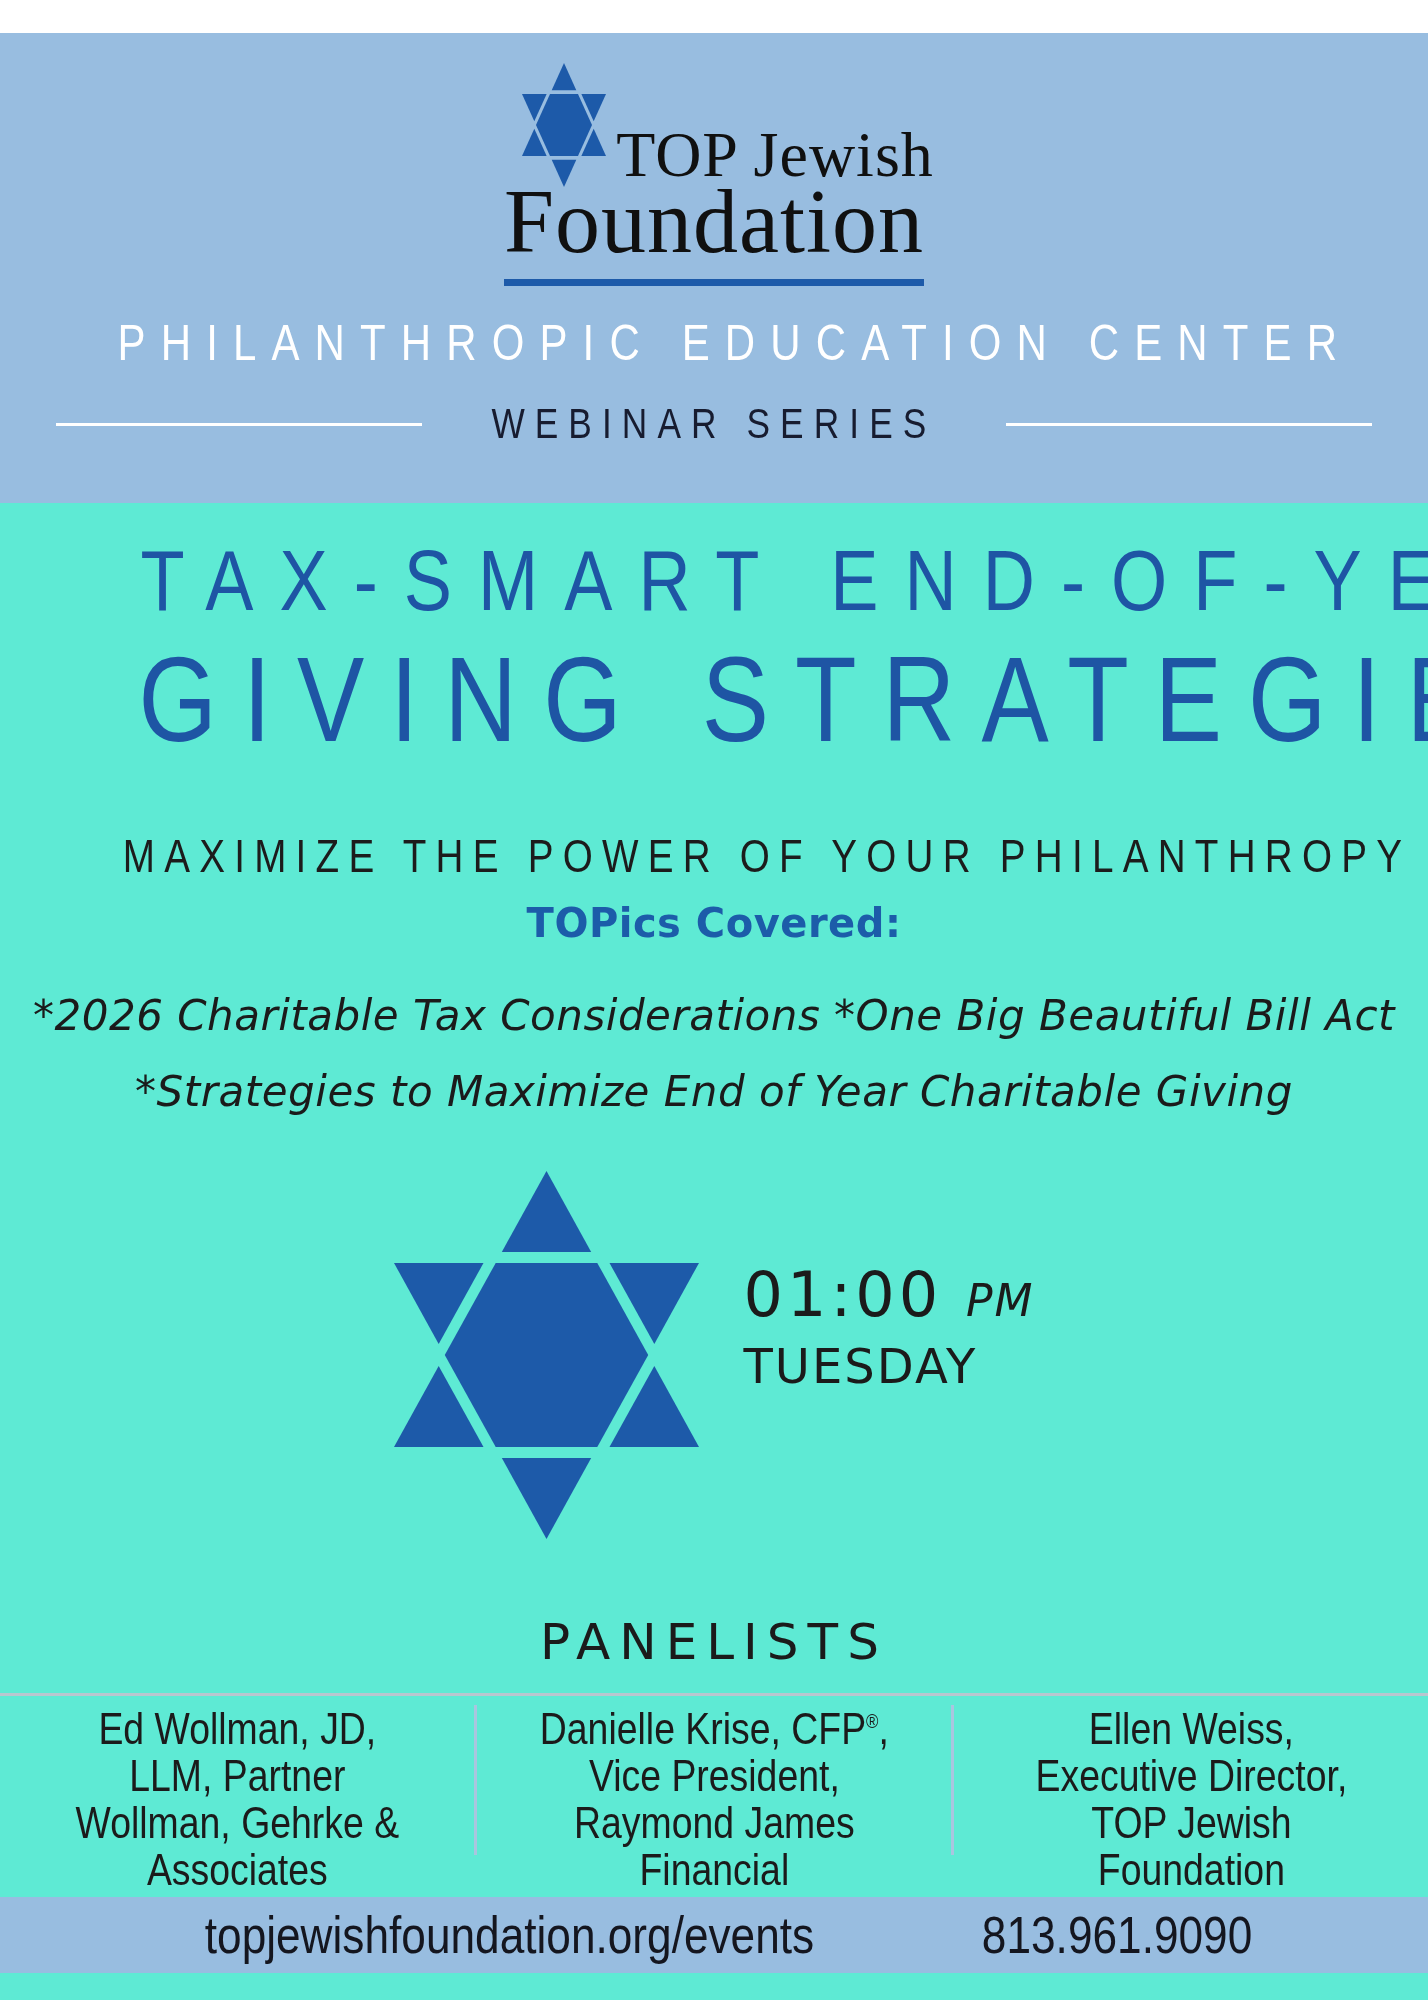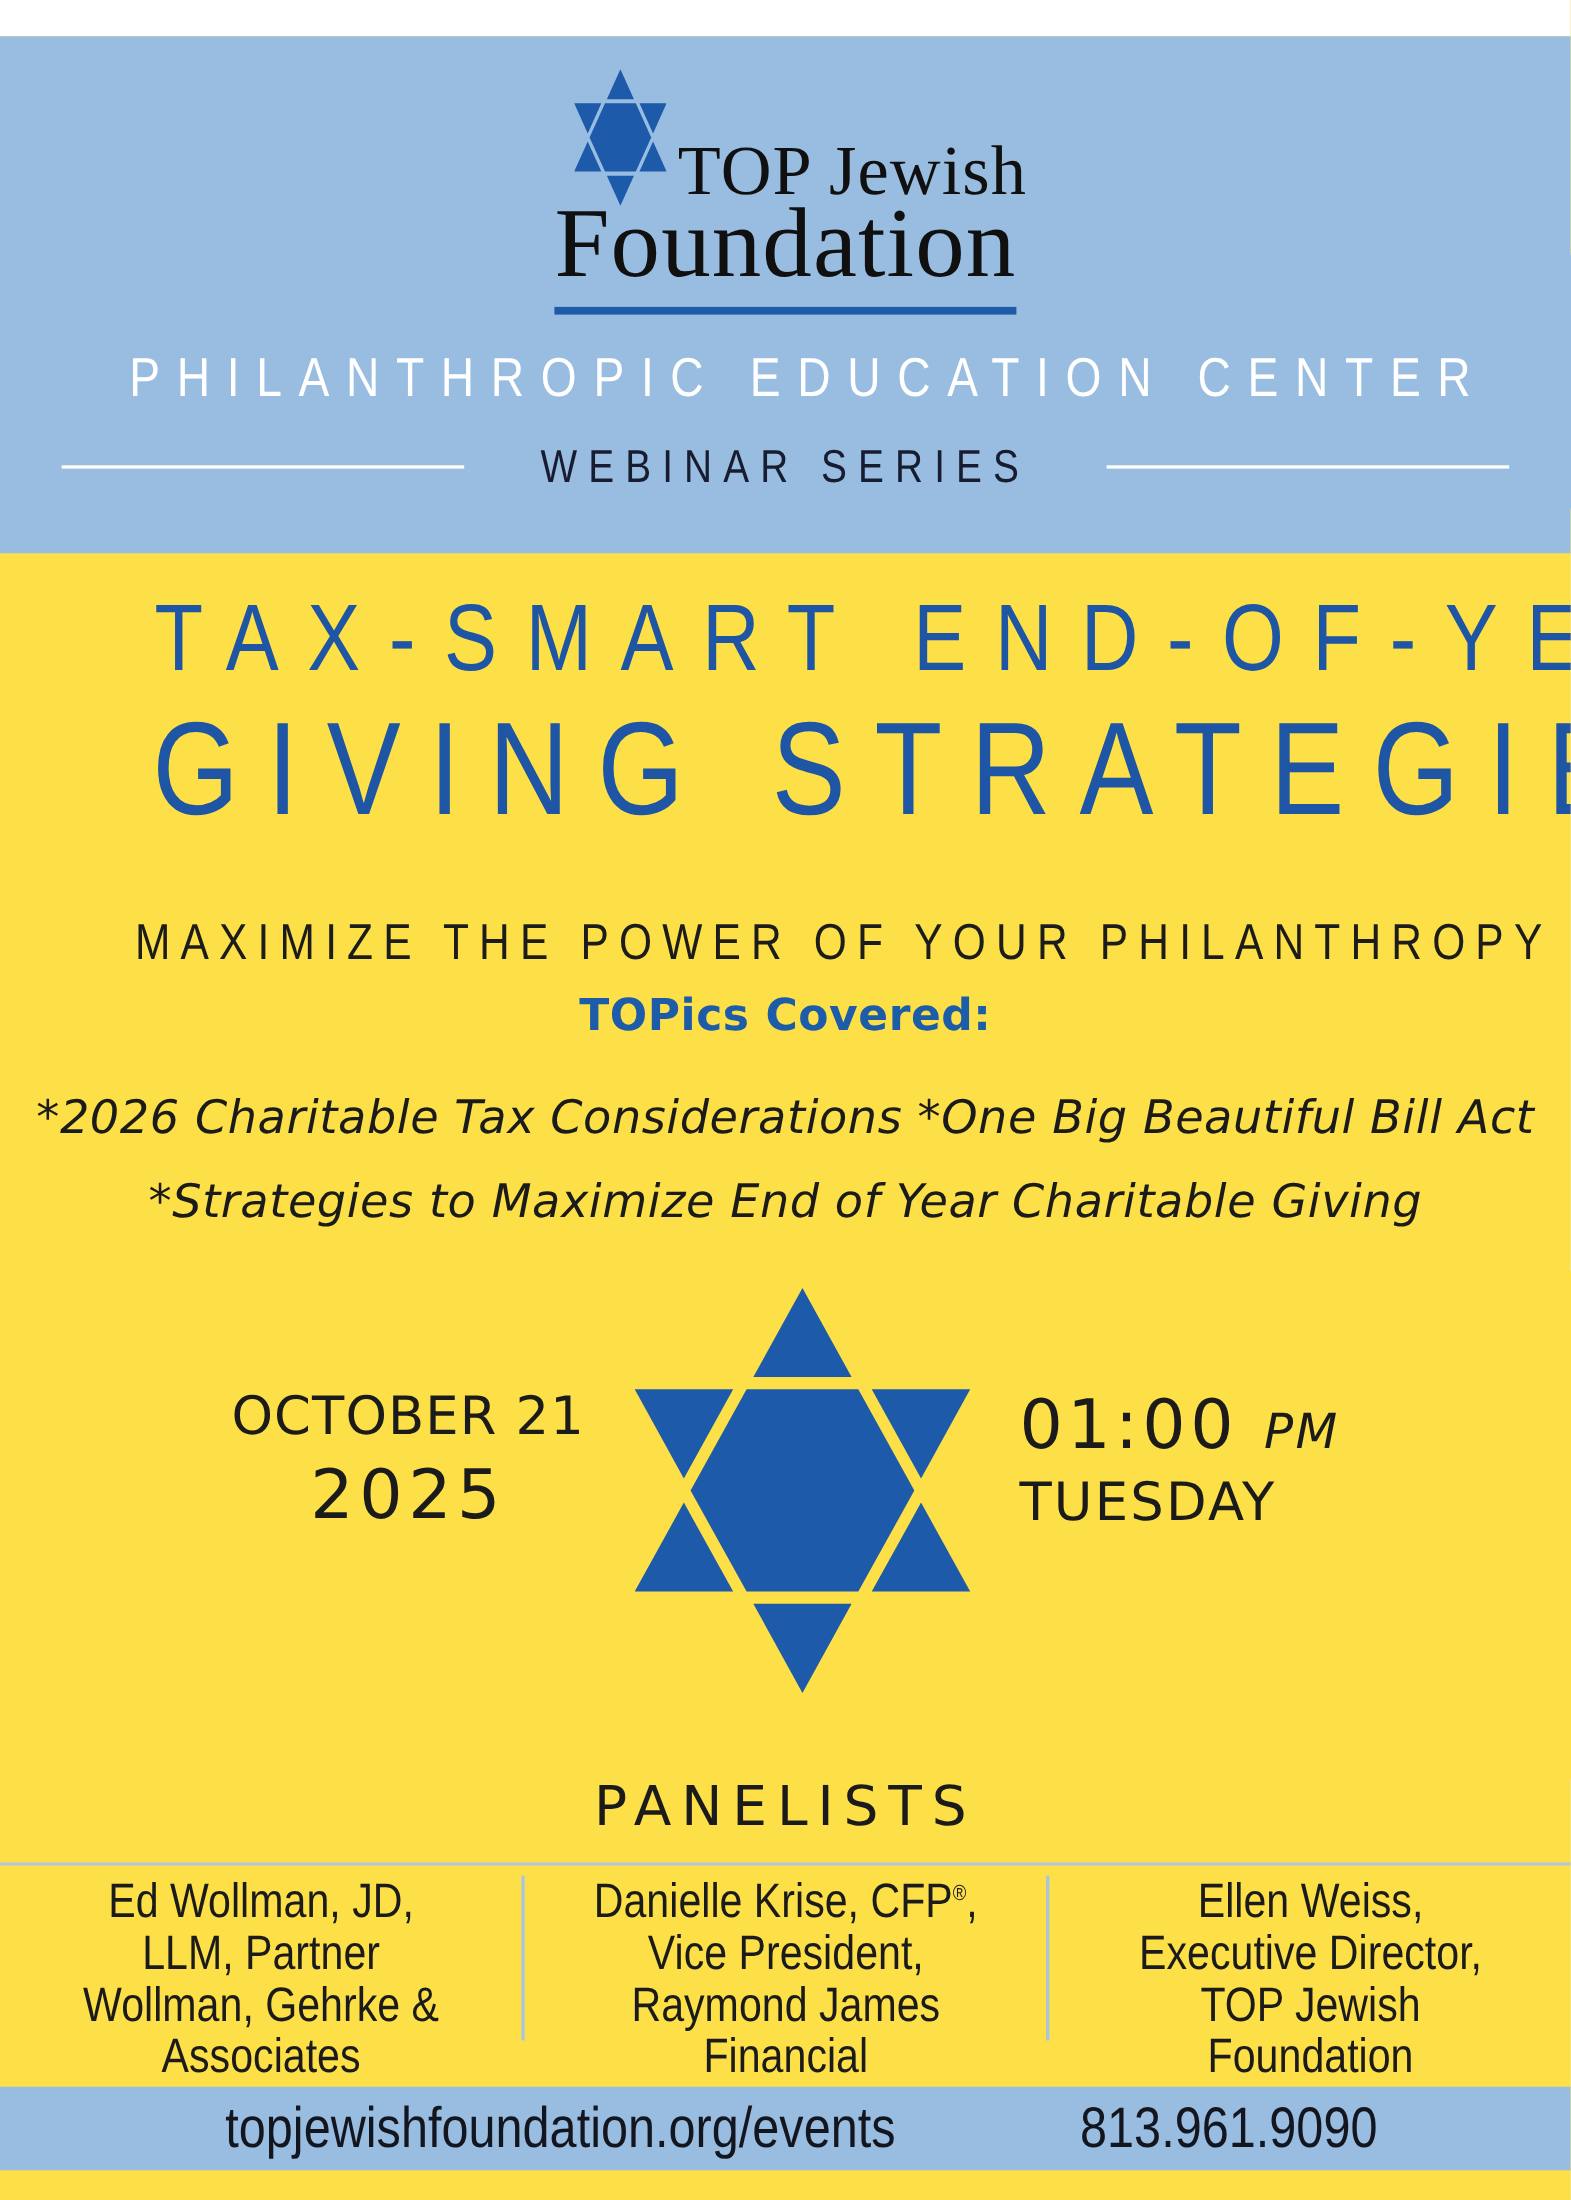--- a/index.html
+++ b/index.html
@@ -1,20 +1,20 @@
 <!DOCTYPE html>
 <html><head>
 <meta charset="utf-8">
 <style>
   html,body{margin:0;padding:0;background:#e8e8e8;}
   .flyer{
     position:relative;
     width:1428px;height:2000px;
     margin:0 auto;
-    background:#fde047;
+    background:#5eead4;
     overflow:hidden;
     font-family:"DejaVu Sans", sans-serif;
     color:#1c1c1c;
   }
   
   .top-strip{height:33px;background:#ffffff;}
   .masthead{
     height:470px;
     background:#98bde0;
     text-align:center;
@@ -168,24 +168,20 @@
 
     <div class="subtitle">
       <span class="condense">MAXIMIZE THE POWER OF YOUR PHILANTHROPY</span>
     </div>
 
     <div class="topics-heading">TOPics Covered:</div>
     <div class="topics-line first">*2026 Charitable Tax Considerations *One Big Beautiful Bill Act</div>
     <div class="topics-line second">*Strategies to Maximize End of Year Charitable Giving</div>
 
     <div class="event-row">
-      <div class="event-date">
-        <div class="date-line1">OCTOBER 21</div>
-        <div class="date-line2">2025</div>
-      </div>
 
       <svg width="305" height="368" viewBox="0 0 200 231" preserveAspectRatio="none">
         <g fill="#1d5aa9">
           <polygon points="66.7,57.7 133.3,57.7 166.7,115.5 133.3,173.2 66.7,173.2 33.3,115.5"></polygon>
           <polygon points="100,0 129.3,50.8 70.7,50.8"></polygon>
           <polygon points="100,231 70.7,180.1 129.3,180.1"></polygon>
           <polygon points="0,57.7 58.7,57.7 29.3,108.6"></polygon>
           <polygon points="200,57.7 141.3,57.7 170.7,108.6"></polygon>
           <polygon points="0,173.2 29.3,122.4 58.7,173.2"></polygon>
           <polygon points="200,173.2 170.7,122.4 141.3,173.2"></polygon>

